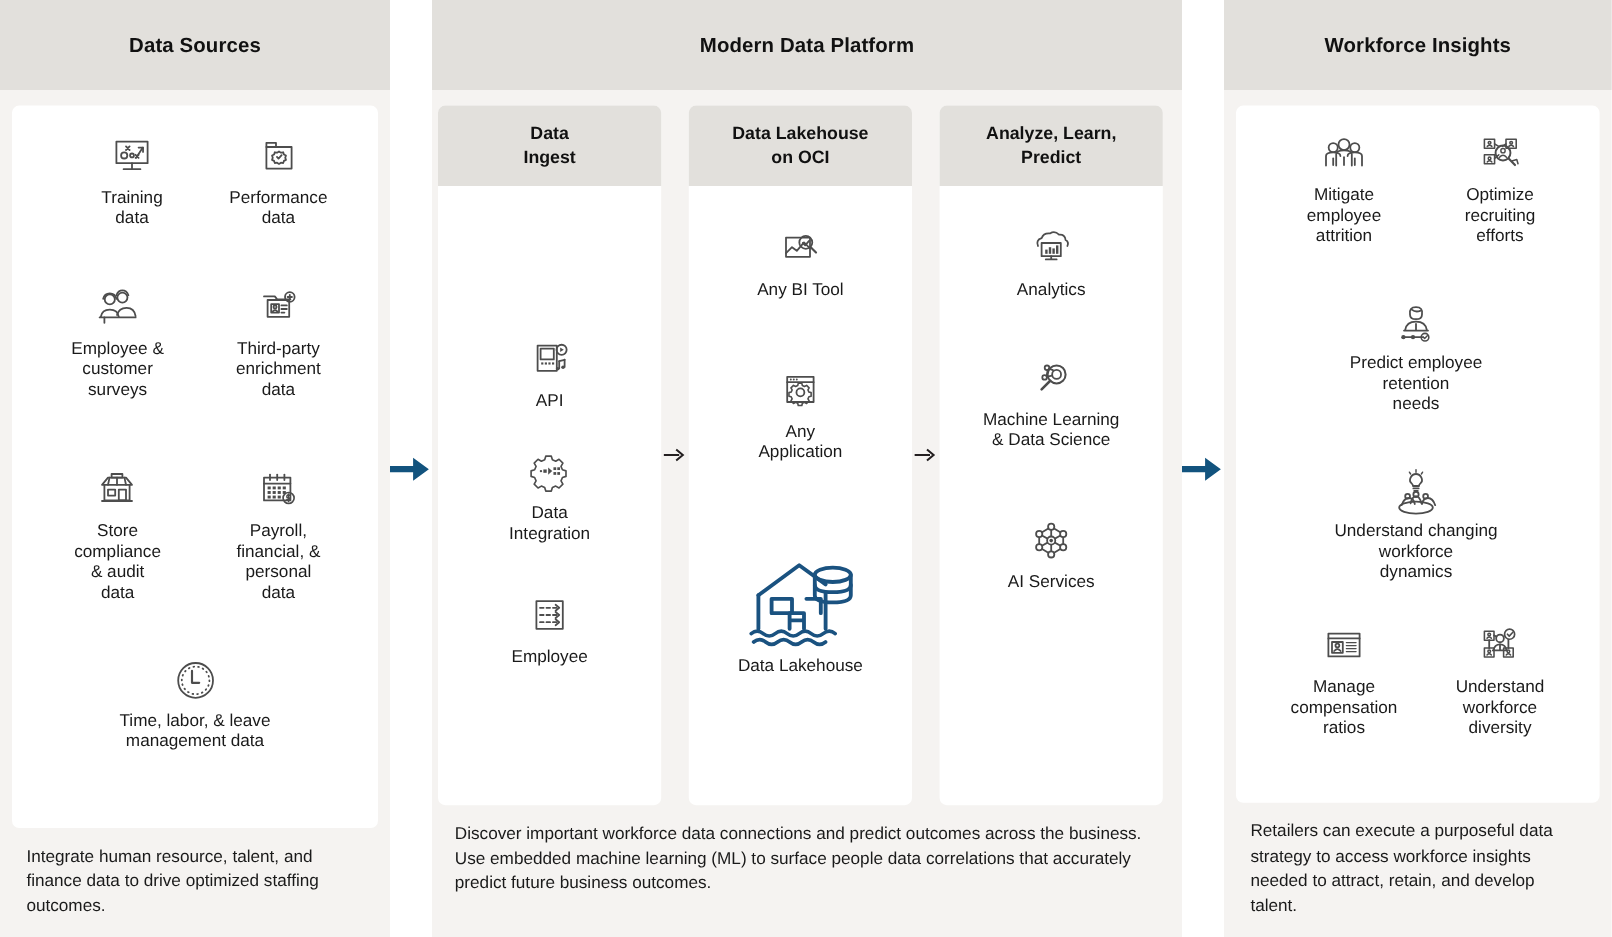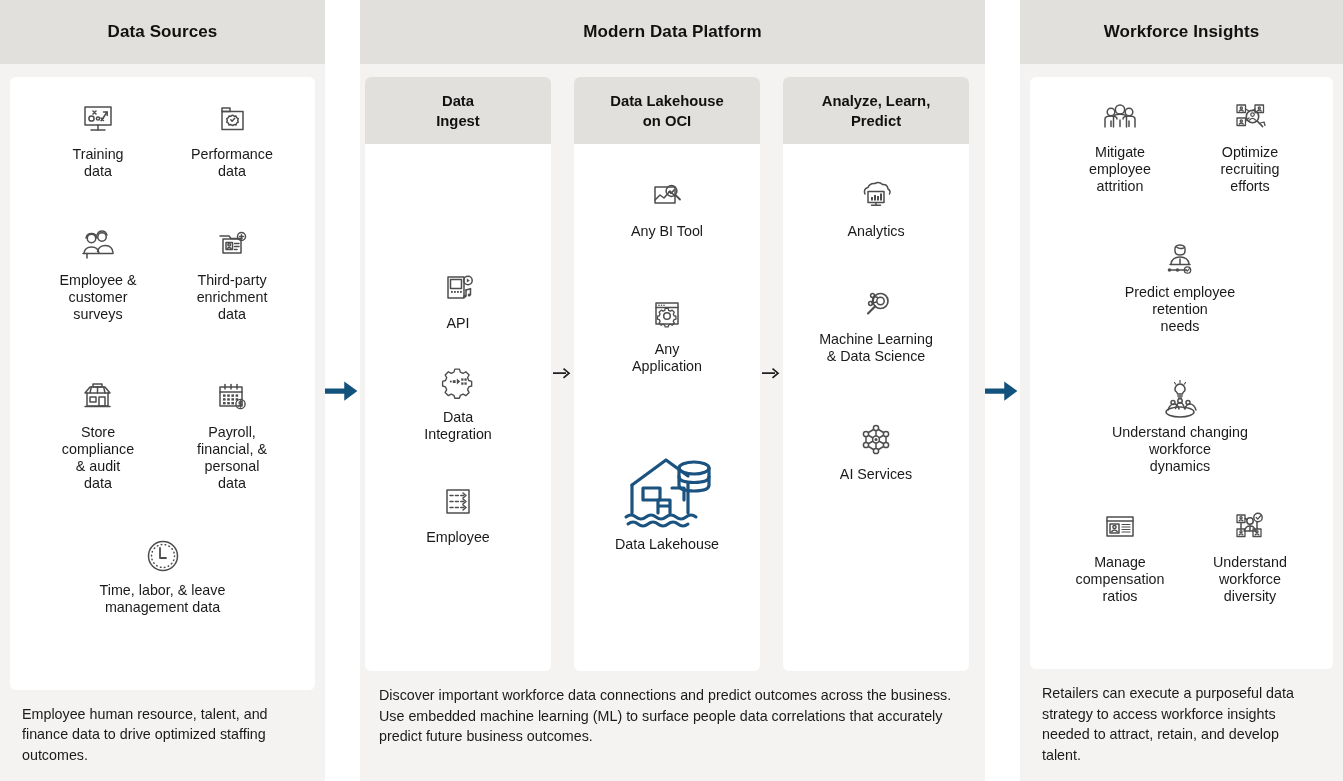--- a/index.html
+++ b/index.html
@@ -32,21 +32,21 @@
     box-sizing: border-box;
   }
   .panel-left   { width: 325px; }
   .panel-mid    { width: 625px; }
   .panel-right  { width: 323px; }
 
   .gap { width: 35px; background: #ffffff; flex: none; position: relative; }
 
   .panel-header {
     background: #e2e0dc;
-    height: 64px;
+    height: 75px;
     flex: none;
     display: flex;
     align-items: center;
     justify-content: center;
   }
   .panel-header-title {
     font-size: 17px;
     font-weight: bold;
     color: #111111;
     letter-spacing: 0.1px;
@@ -160,21 +160,21 @@
 
 <div id="diagram">
 
   <section class="panel panel-left">
     <div class="panel-header">
       <span class="panel-header-title">Data Sources</span>
     </div>
     <div class="panel-body">
       <div class="white-card">
 
-        <div class="item" style="left:8px; top:22px; width:160px;">
+        <div class="item" style="left:20px; top:22px; width:160px;">
           <span class="ico">
             <svg width="44" height="42" viewBox="0 0 44 42">
               <rect class="ic" x="9" y="8" width="26" height="18"></rect>
               <line class="ic" x1="15" y1="31" x2="29" y2="31"></line>
               <line class="ic" x1="22" y1="26" x2="22" y2="31"></line>
               <circle class="ic" cx="15.5" cy="19.5" r="2.6"></circle>
               <circle class="ic" cx="22" cy="19.5" r="1.6"></circle>
               <path class="ic" d="M17 15 L20 12 M20 15 L17 12"></path>
               <path class="ic" d="M25.5 21.5 L31 13"></path>
               <path class="ic" d="M27.5 13 L31.2 13 L31.2 16.6"></path>
@@ -293,21 +293,21 @@
               <circle class="ic" cx="23" cy="21" r="14.5"></circle>
               <circle class="ic" cx="23" cy="21" r="11.5" style="stroke-dasharray:0.6 3.4"></circle>
               <path class="ic" d="M20 13 v10 h6" style="stroke-width:1.8"></path>
             </svg>
           </span>
           <span class="lbl" style="white-space: pre-line;">Time, labor, &amp; leave
 management data</span>
         </div>
 
       </div>
-      <div class="panel-footer">Employee human resource, talent, and finance data to drive optimized staffing outcomes.</div>
+      <div class="panel-footer">Integrate human resource, talent, and finance data to drive optimized staffing outcomes.</div>
     </div>
   </section>
 
   <div class="gap">
     <div class="big-arrow">
       <svg width="40" height="34" viewBox="0 0 40 34">
         <path d="M0 14 h22 v-8 l15 11 -15 11 v-8 h-22 z" fill="#12537E"></path>
       </svg>
     </div>
   </div>

